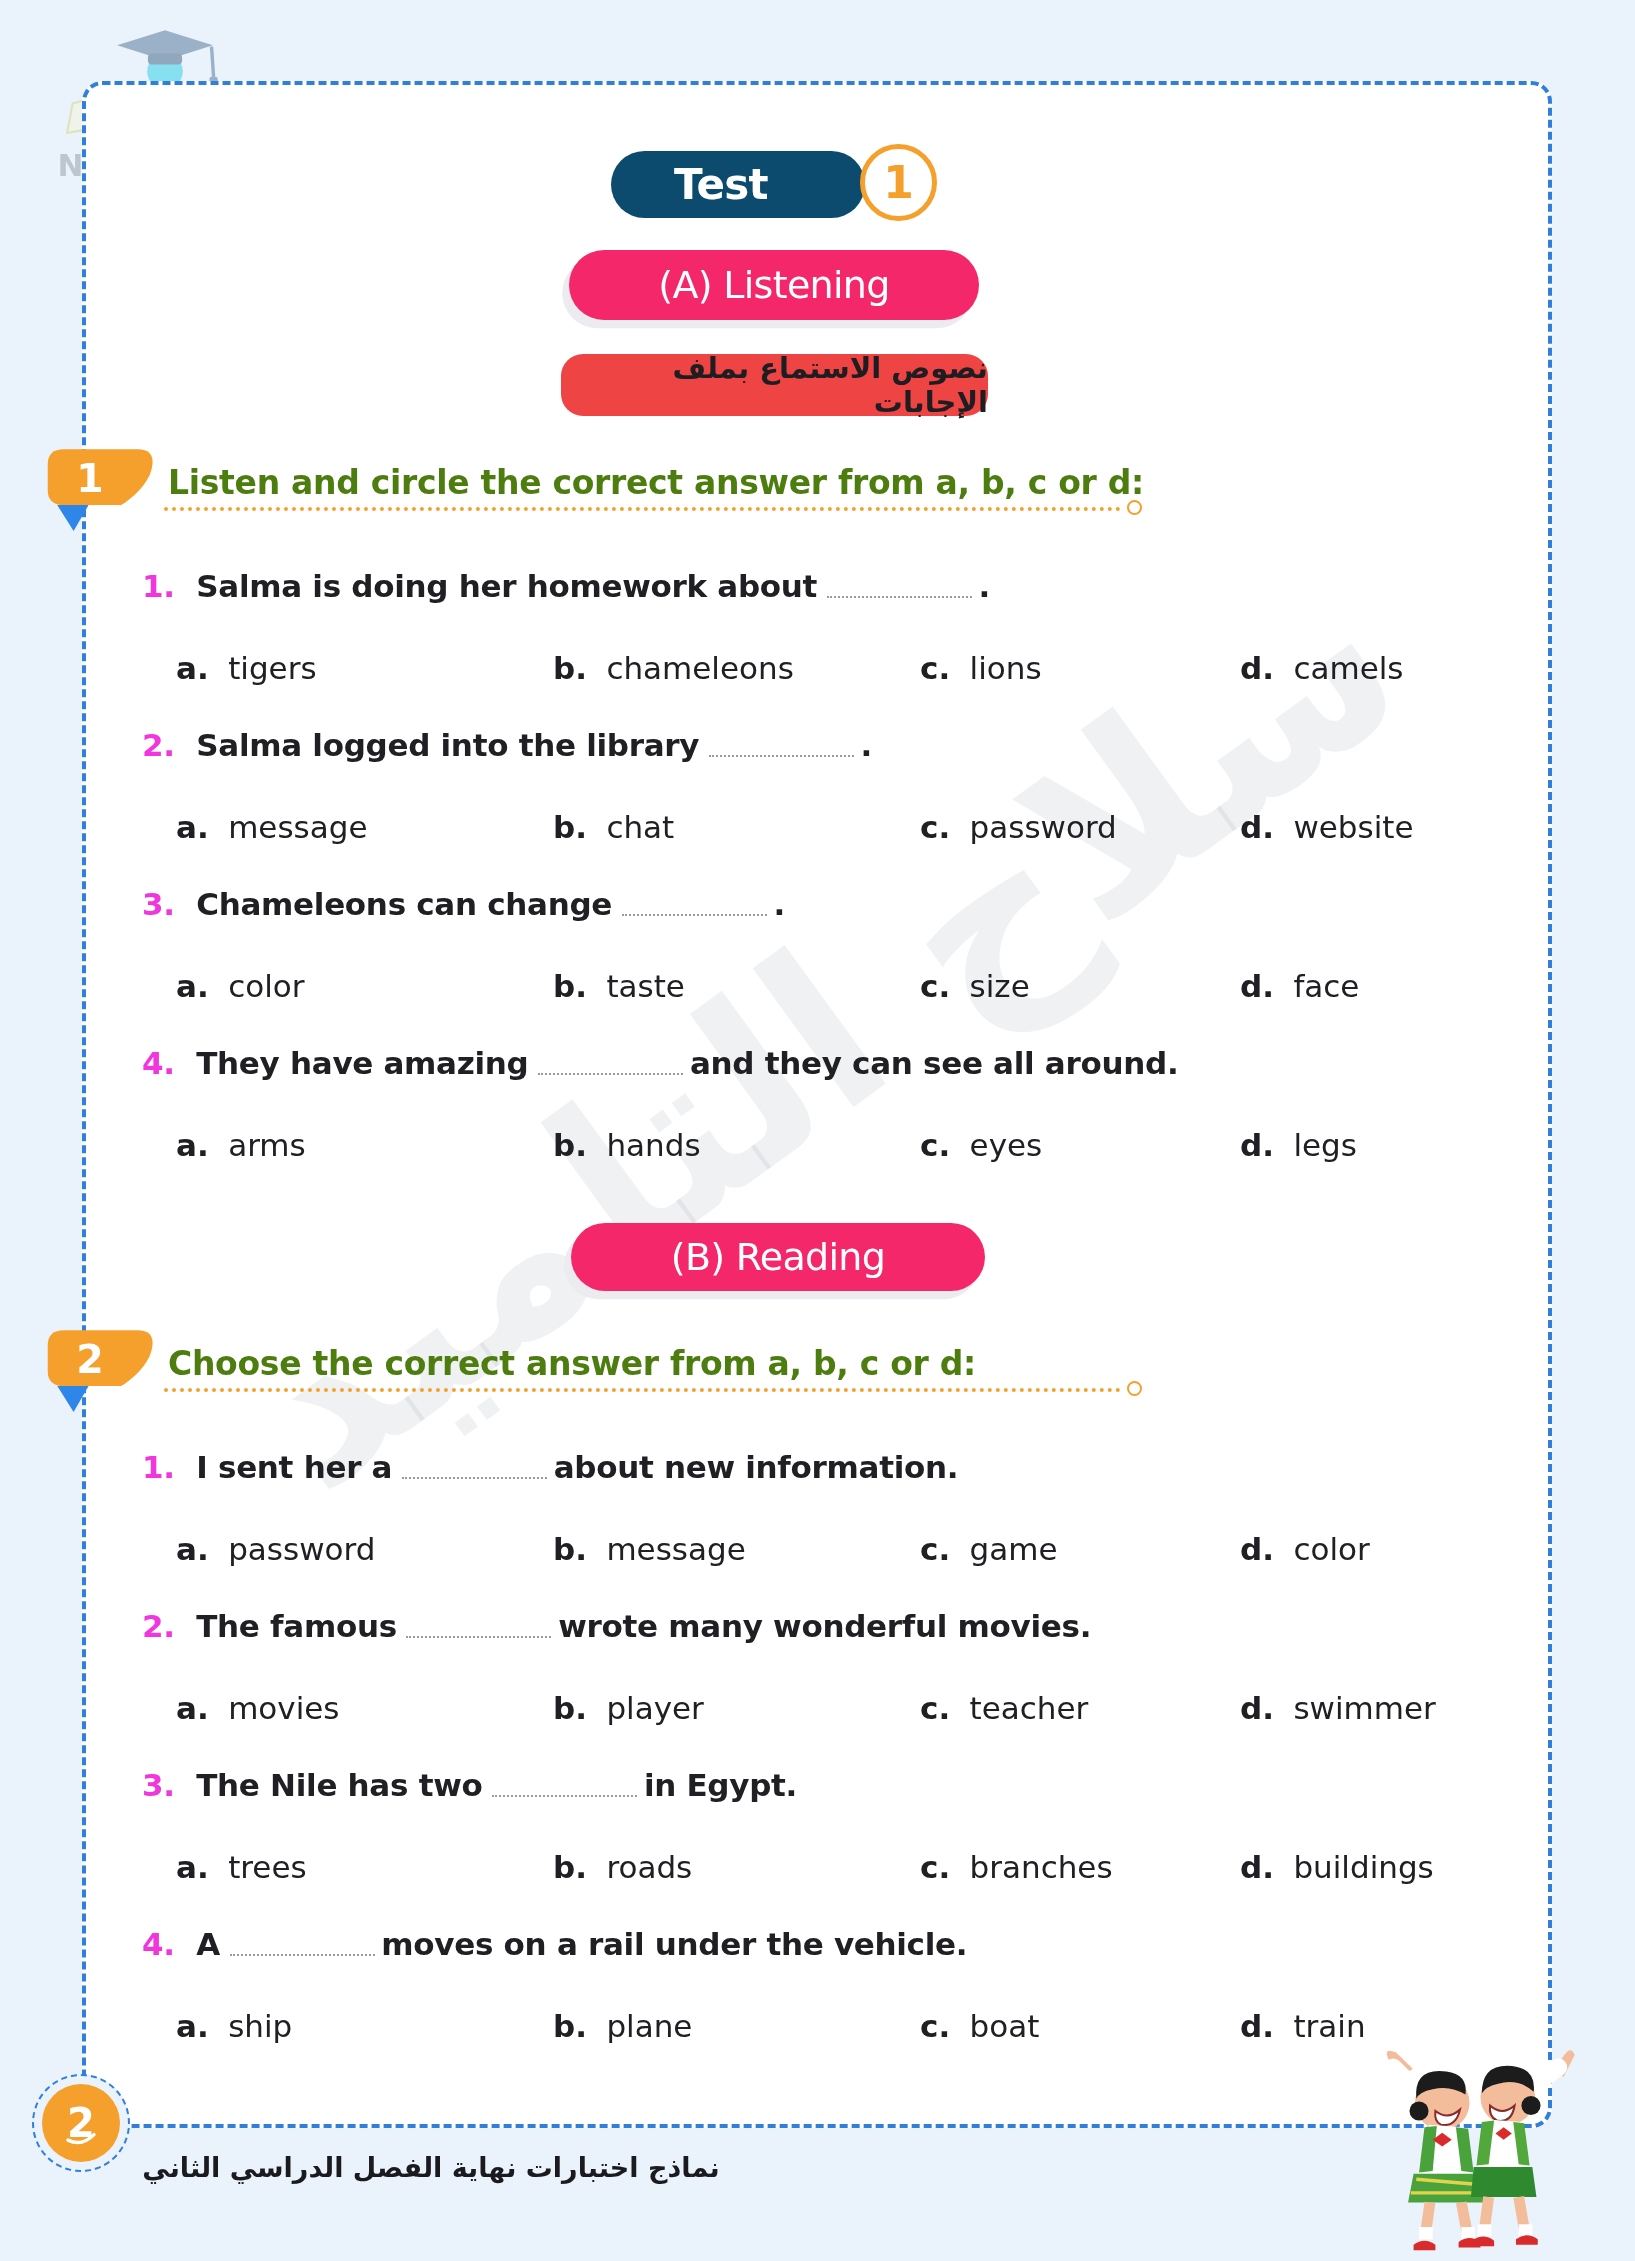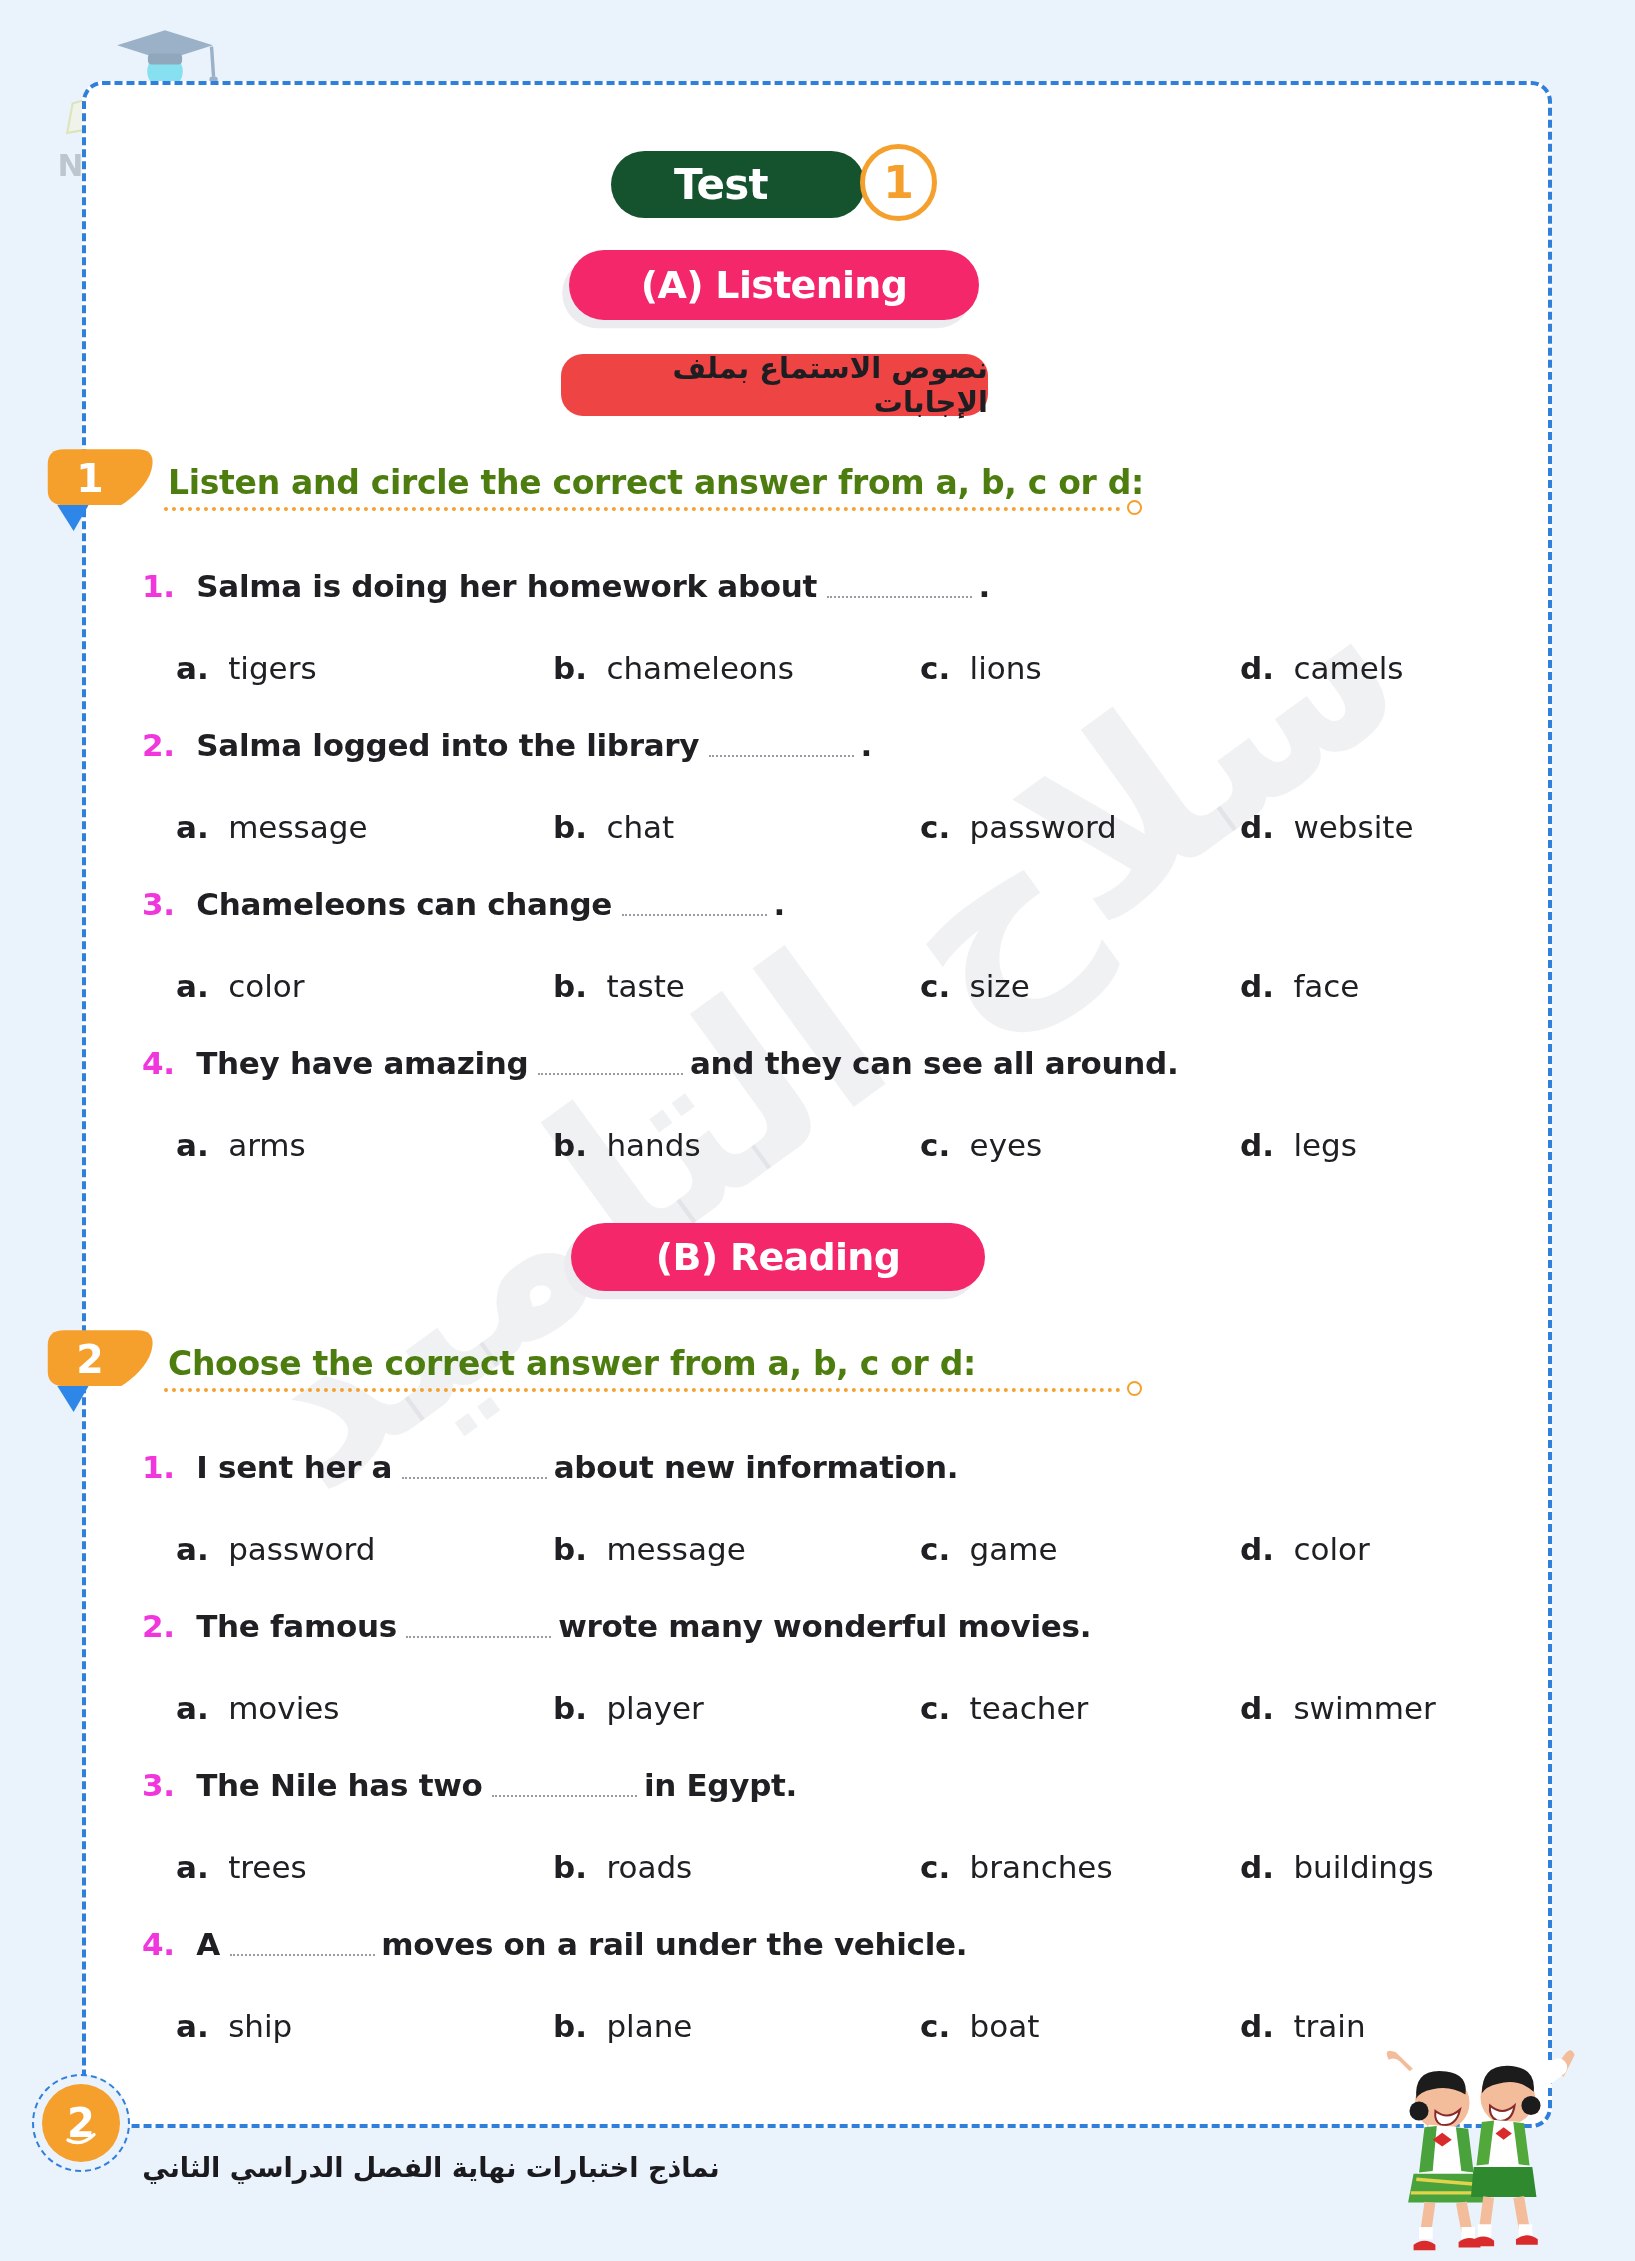--- a/index.html
+++ b/index.html
@@ -38,37 +38,37 @@
     white-space:nowrap;
     z-index:3;
     direction:rtl;
   }
 
   .layer { z-index:4; }
 
   
   .test-pill {
     left:611px; top:151px; width:254px; height:67px;
-    background:#14532d; border-radius:34px;
+    background:#0c4a6e; border-radius:34px;
     display:flex; align-items:center; justify-content:center;
     padding-right:34px;
     color:#fff; font-size:42px; font-weight:800; letter-spacing:-0.7px;
   }
   .test-circle {
     left:860px; top:144px; width:77px; height:77px;
     background:#fff; border:5.5px solid #F5A02C; border-radius:50%;
     display:flex; align-items:center; justify-content:center;
     color:#F5A02C; font-size:44px; font-weight:800;
   }
 
   
   .pink-pill {
     background:#F4276A; border-radius:35px;
     display:flex; align-items:center; justify-content:center;
-    color:#fff; font-size:38px; font-weight:700; letter-spacing:-0.7px;
+    color:#fff; font-size:38px; font-weight:400; letter-spacing:-0.7px;
     box-shadow:-6.8px 8.2px 0 #ebebf0;
   }
   .pill-listening { left:569px; top:250px; width:410px; height:70px; }
   .pill-reading  { left:571px; top:1223px; width:414px; height:68px; }
 
   
   .cream-pill {
     left:561px; top:354px; width:427px; height:62px;
     background:#ef4444; border-radius:22px;
     display:flex; align-items:center; justify-content:center;

